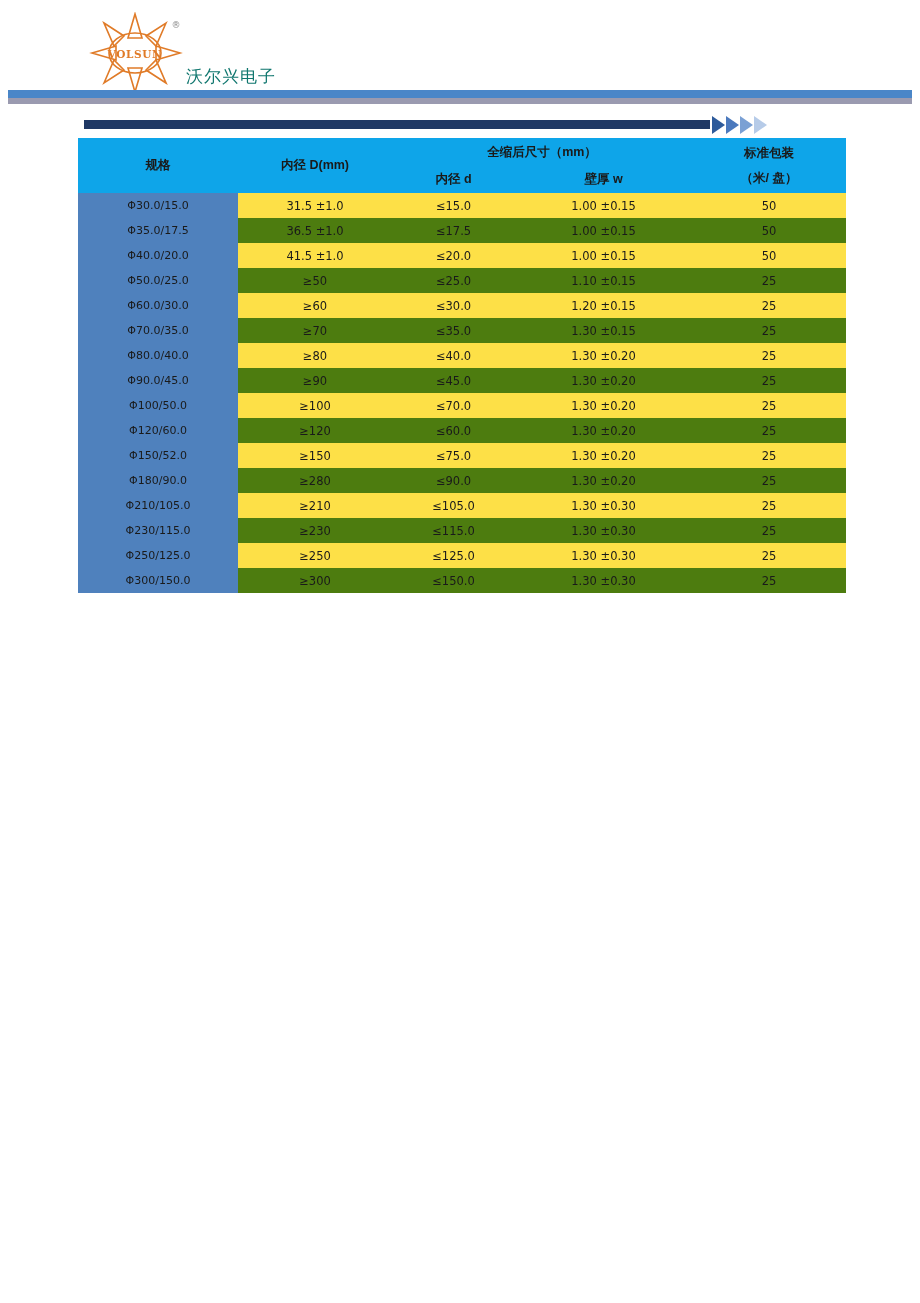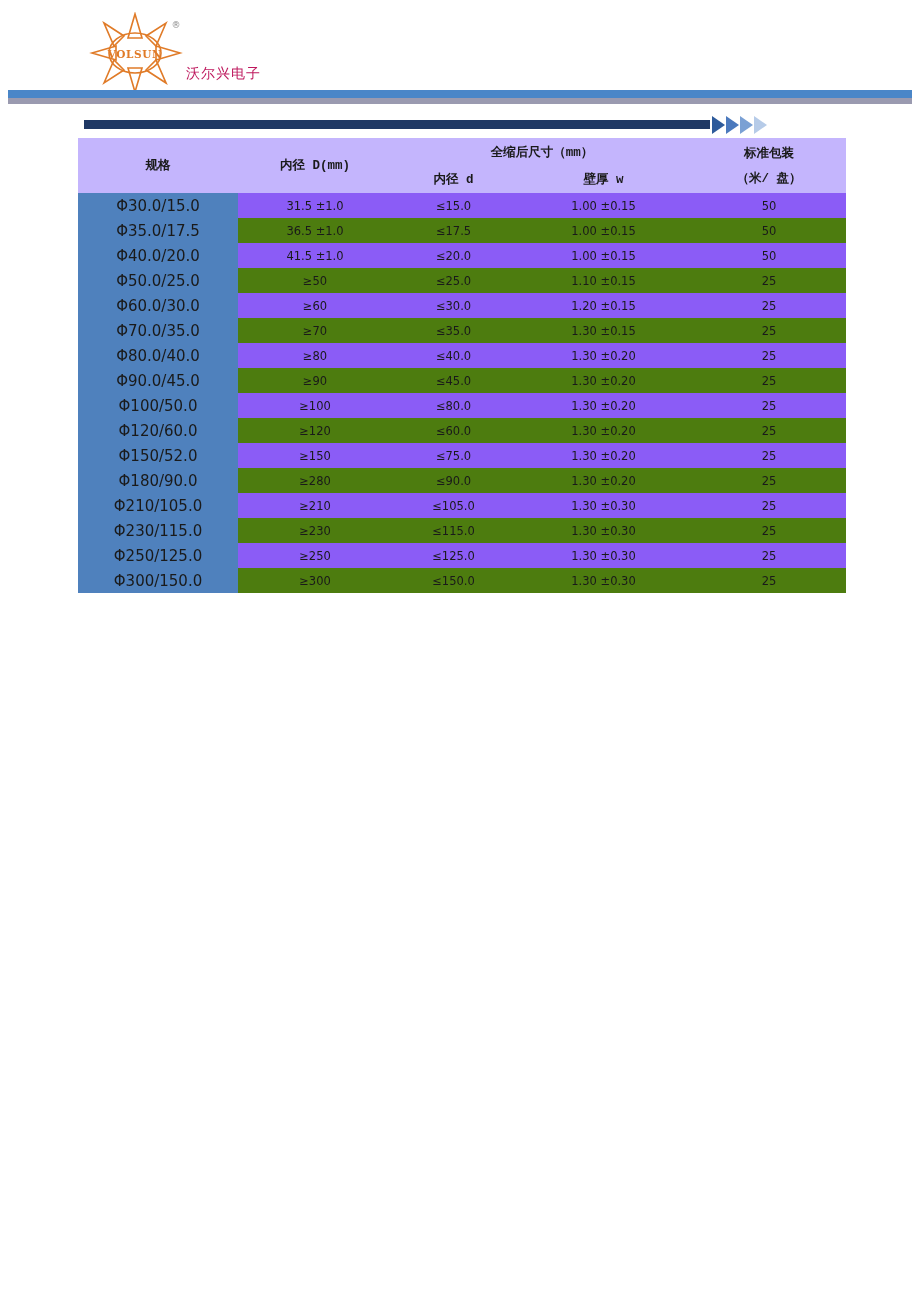--- a/index.html
+++ b/index.html
@@ -28,22 +28,22 @@
     top: 12px;
     width: 100px;
     height: 82px;
   }
   #logo-block svg { display: block; }
   #company-name {
     position: absolute;
     left: 186px;
     top: 65px;
     font-family: "DejaVu Serif", "Liberation Serif", serif;
-    font-size: 14px;
-    color: #be185d;
+    font-size: 17px;
+    color: #0f766e;
     letter-spacing: 1px;
     white-space: nowrap;
   }
   #rule-blue {
     position: absolute;
     left: 8px;
     top: 90px;
     width: 904px;
     height: 8px;
     background: #4a86c8;
@@ -100,52 +100,52 @@
     padding: 0;
     margin: 0;
     border: 0;
     text-align: center;
     vertical-align: middle;
     color: #1a1a1a;
   }
 
   
   .hcell {
-    background: #c4b5fd;
+    background: #0ea5e9;
     color: #10253f;
     font-size: 12.5px;
-    font-family: Liberation Mono, monospace;
+    font-family: Liberation Sans, sans-serif;
     border-right: 3px solid #ffffff;
     border-bottom: 3px solid #ffffff;
   }
   .hcell.last { border-right: 0; }
   .hcell-tall { height: 55px; }
   .hcell-top  { height: 27px; }
   .hcell-sub  { height: 25px; }
 
   
   .cell-spec {
     background: #4f81bd;
     color: #0d1f36;
-    font-size: 15px;
+    font-size: 11px;
     height: 25px;
     border-right: 3px solid #ffffff;
     border-bottom: 3px solid #ffffff;
     font-family: "DejaVu Sans", "Liberation Sans", sans-serif;
   }
   .cell-data {
     font-size: 11.5px;
     height: 25px;
     border-right: 3px solid #ffffff;
     border-bottom: 3px solid #ffffff;
     font-family: "DejaVu Sans", "Liberation Sans", sans-serif;
     color: #15253a;
   }
   .cell-data.last { border-right: 0; }
-  tr.row-a .cell-data { background: #8b5cf6; }
+  tr.row-a .cell-data { background: #fde047; }
   tr.row-b .cell-data { background: #4d7c0f; }
   tr.row-last .cell-spec,
   tr.row-last .cell-data { border-bottom: 0; }
 </style>
 </head>
 <body>
 
 <div id="letterhead">
 
   <div id="logo-block">
@@ -258,21 +258,21 @@
       <tr class="row-b">
         <td class="cell-spec">Φ90.0/45.0</td>
         <td class="cell-data">≥90</td>
         <td class="cell-data">≤45.0</td>
         <td class="cell-data">1.30 ±0.20</td>
         <td class="cell-data last">25</td>
       </tr>
       <tr class="row-a">
         <td class="cell-spec">Φ100/50.0</td>
         <td class="cell-data">≥100</td>
-        <td class="cell-data">≤80.0</td>
+        <td class="cell-data">≤70.0</td>
         <td class="cell-data">1.30 ±0.20</td>
         <td class="cell-data last">25</td>
       </tr>
       <tr class="row-b">
         <td class="cell-spec">Φ120/60.0</td>
         <td class="cell-data">≥120</td>
         <td class="cell-data">≤60.0</td>
         <td class="cell-data">1.30 ±0.20</td>
         <td class="cell-data last">25</td>
       </tr>

